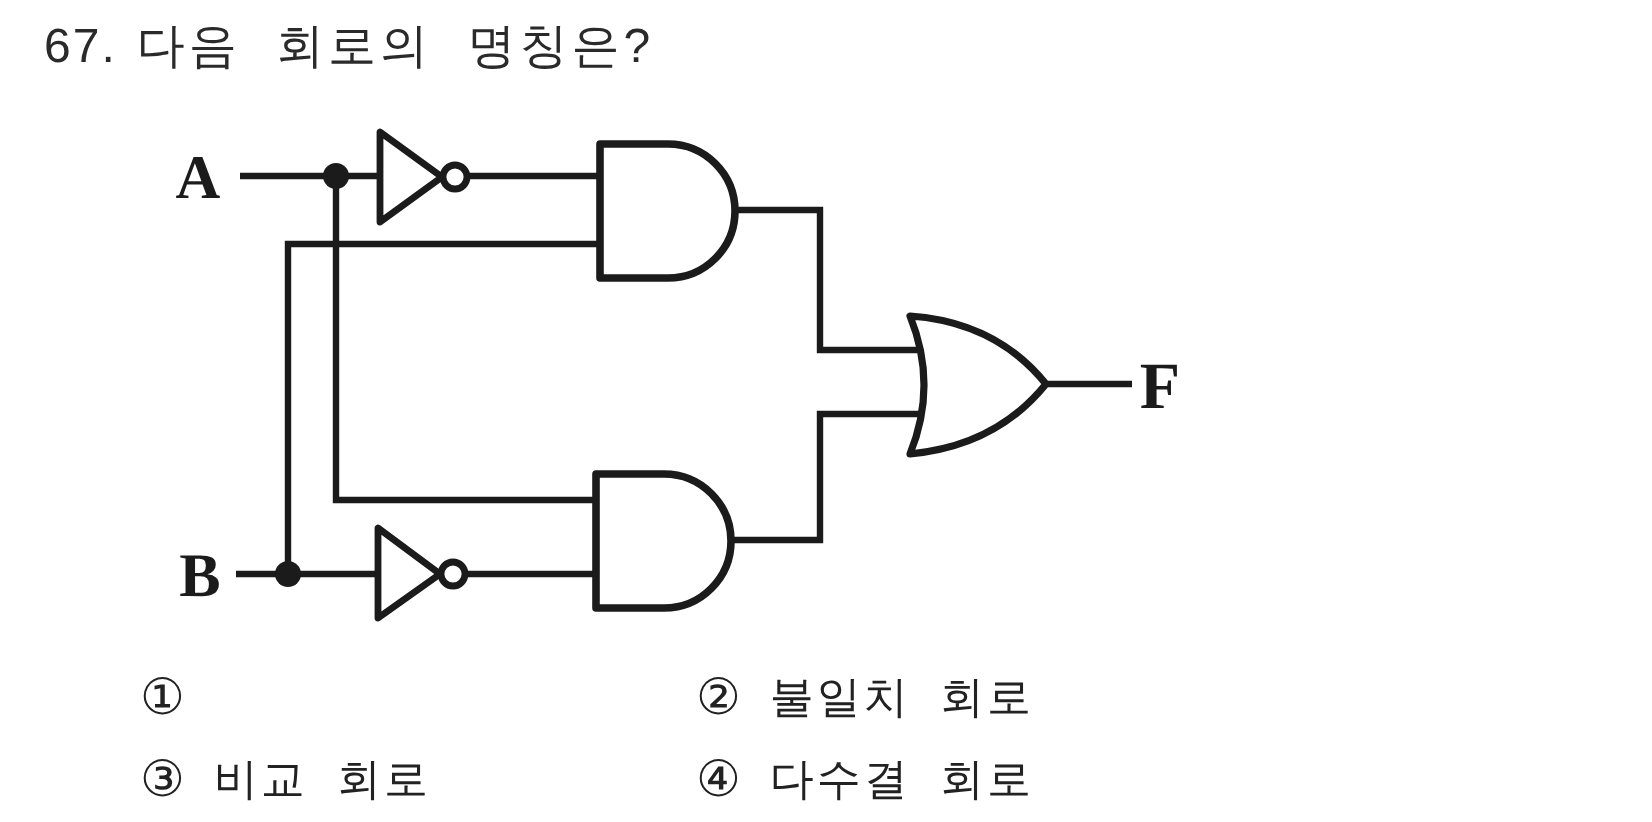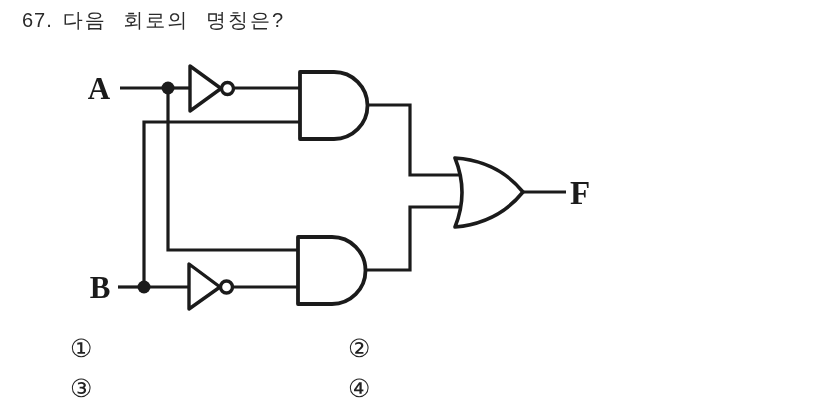--- a/index.html
+++ b/index.html
@@ -9,21 +9,21 @@
     height: 411px;
     background: #ffffff;
     overflow: hidden;
     font-family: "Liberation Sans", sans-serif;
     color: #1b1b1b;
   }
   .title {
     position: absolute;
     left: 22px;
     top: 7px;
-    font-size: 20px;
+    font-size: 24px;
     letter-spacing: 2px;
     word-spacing: 9px;
     color: #2a2a2a;
     white-space: nowrap;
   }
   .title .qnum { margin-right: 10px; letter-spacing: 1px; }
   .circuit-svg {
     position: absolute;
     left: 0;
     top: 0;
@@ -111,22 +111,25 @@
     <text class="gate-label" x="100" y="298" font-size="31" text-anchor="middle">B</text>
     <text class="gate-label" x="580" y="204" font-size="33" text-anchor="middle">F</text>
   </svg>
 
   <div class="options">
     <div class="option">
       <span class="marker">①</span>
     </div>
     <div class="option">
       <span class="marker">②</span>
+      <span>불일치 회로</span>
     </div>
     <div class="option">
       <span class="marker">③</span>
+      <span>비교 회로</span>
     </div>
     <div class="option">
       <span class="marker">④</span>
+      <span>다수결 회로</span>
     </div>
   </div>
 
 </div>
 
 </body></html>

